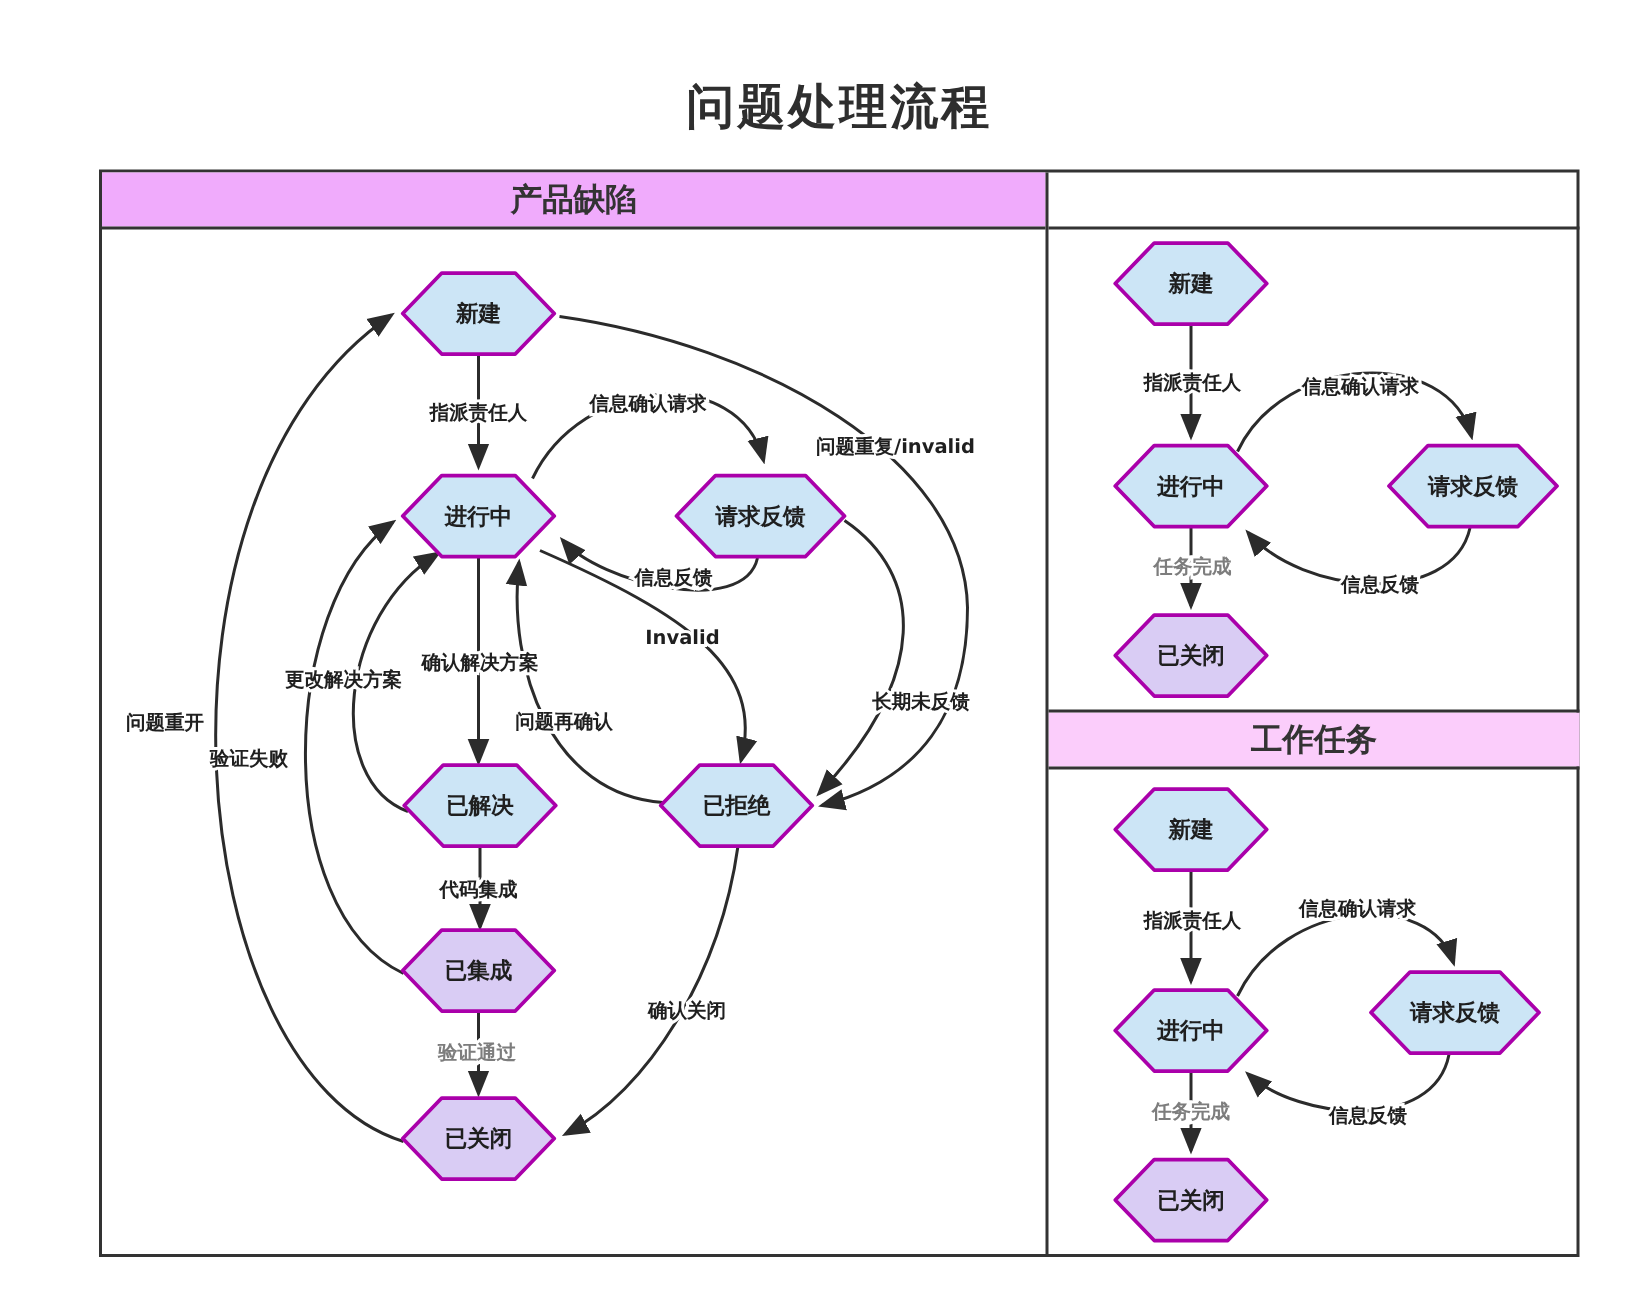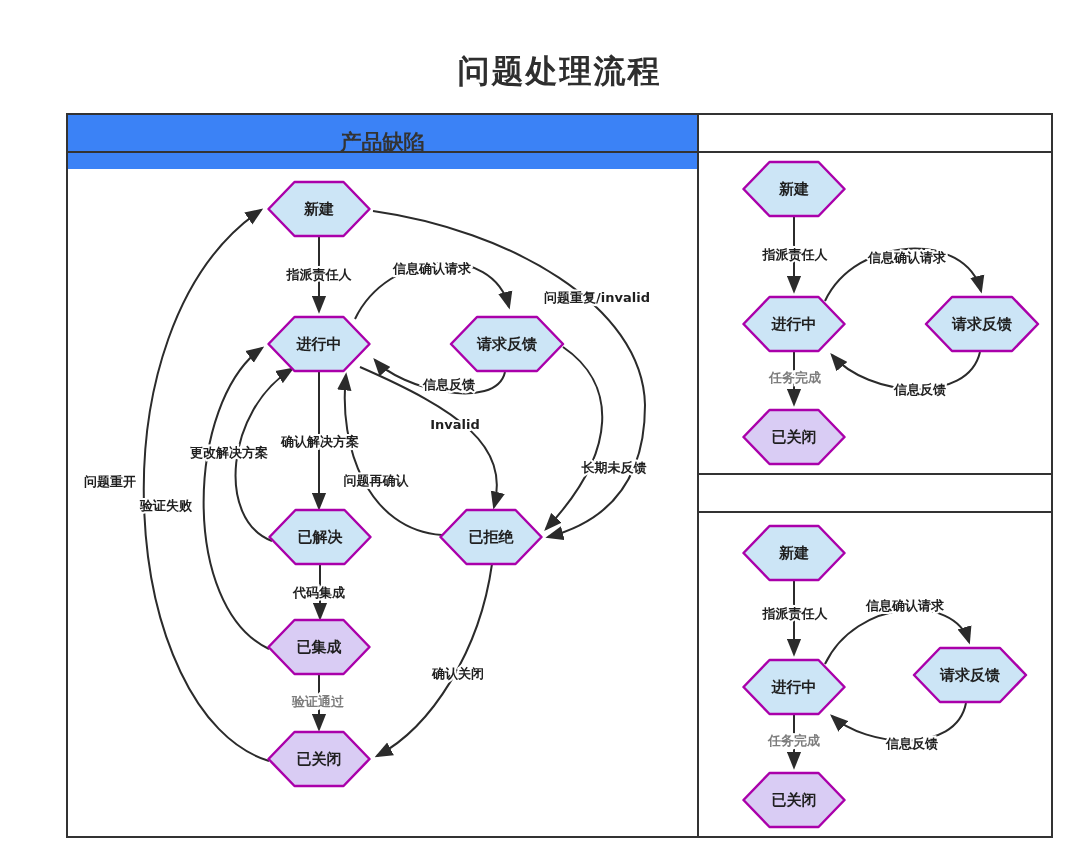--- a/index.html
+++ b/index.html
@@ -27,21 +27,22 @@
 </style>
 </head>
 <body>
 
 <div class="stage">
 
   <div class="page-title">问题处理流程</div>
 
   <div class="board">
 
-    <div class="hdr" style="left: 0px; top: 0px; width: 629px; height: 54px; background: #3b82f6;">产品缺陷</div>
+    <div class="hdr" style="left: 0px; top: 0px; width: 629px; height: 36px; background: #f0abfc;">产品缺陷</div>
+    <div class="hdr" style="left: 631px; top: 360px; width: 354px; height: 36px; background: rgb(251, 205, 251);">工作任务</div>
 
     <div class="hline" style="left:629px;top:0;width:2px;height:721px;"></div>
     <div class="hline" style="left:0;top:36px;width:629px;height:2px;"></div>
     <div class="hline" style="left:631px;top:36px;width:354px;height:2px;"></div>
     <div class="hline" style="left:631px;top:358px;width:354px;height:2px;"></div>
     <div class="hline" style="left:631px;top:396px;width:354px;height:2px;"></div>
 
     <svg id="diagram" class="diagram-svg" viewBox="0 0 987 725" xmlns="http://www.w3.org/2000/svg">
       <defs>
         <marker id="arrow" viewBox="0 0 10 8" refX="8.5" refY="4" markerWidth="9" markerHeight="7.5" orient="auto-start-reverse">

